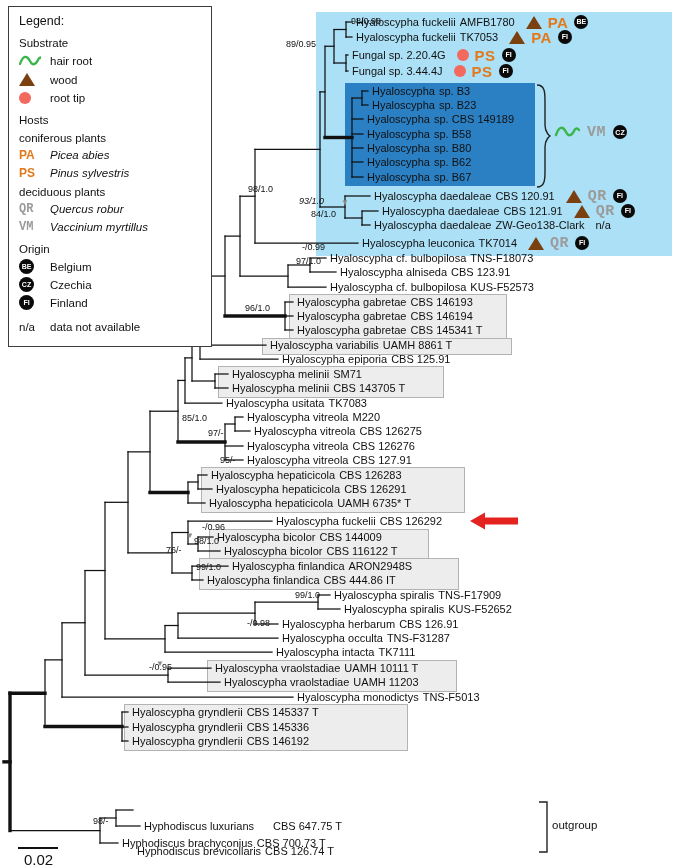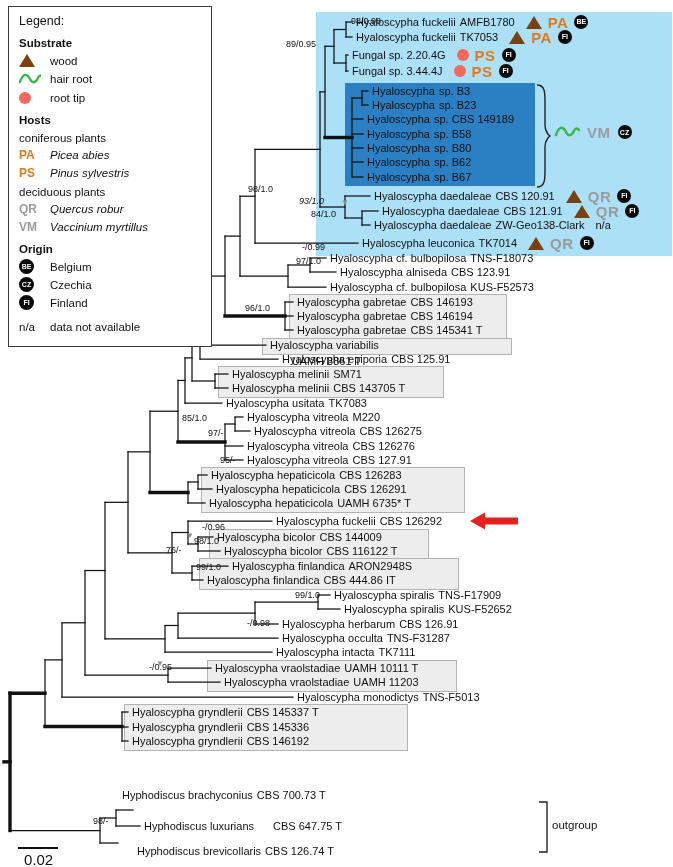--- a/index.html
+++ b/index.html
@@ -28,25 +28,25 @@
   .sup{position:absolute;font-size:9px;z-index:3;white-space:nowrap;}
   .gna{position:absolute;font-size:8px;color:#8d8d8d;z-index:3;}
   .abs{position:absolute;z-index:4;}
   .cladeicons{position:absolute;left:554px;top:123px;display:flex;align-items:center;gap:7px;z-index:4;}
   .outlabel{position:absolute;left:552px;top:819px;font-size:11.5px;z-index:4;}
   .scalelabel{position:absolute;left:24px;top:851px;font-size:15px;z-index:4;}
   .scaleline{position:absolute;left:18px;top:847px;width:40px;height:0;border-top:2px solid #111;z-index:4;}
   .legend{position:absolute;left:8px;top:6px;width:182px;background:#fff;border:1.5px solid #3c3c3c;
           padding:7px 10px 9px 10px;z-index:6;font-size:11.5px;}
   .lg-title{font-size:12.5px;margin-bottom:8px;}
-  .lg-head{font-weight:bold;margin:9px 0 4px 0;}
+  .lg-head{font-weight:normal;margin:9px 0 4px 0;}
   .lg-row{display:flex;align-items:center;gap:9px;margin:3px 0;min-height:15px;}
   .lg-sub{margin:6px 0 2px 0;}
   .code{font-weight:bold;font-size:12px;width:22px;flex:none;}
-  .or{color:#e2791c;} .gr{color:#9b9b9b;}
+  .or{color:#e2791c;} .gr{color:#9b9b9b;font-family:Liberation Mono, monospace;}
   .sp{font-style:italic;}
   .lgb{width:15px;height:15px;flex:none;}
   .nac{width:22px;flex:none;}
   .iconcell{width:22px;flex:none;display:flex;align-items:center;}
 </style>
 </head>
 <body>
 
 <div class="fig">
 
@@ -304,21 +304,21 @@
         <span class="ro">CBS 146193</span>
       </div>
       <div class="row" style="left: 297px; top: 308px;">
         <span class="it">Hyaloscypha gabretae</span>
         <span class="ro">CBS 146194</span>
       </div>
       <div class="row" style="left: 297px; top: 322px;">
         <span class="it">Hyaloscypha gabretae</span>
         <span class="ro">CBS 145341 T</span>
       </div>
-      <div class="row" style="left: 270px; top: 337px; flex-direction: column;">
+      <div class="row" style="left: 270px; top: 337px;">
         <span class="it">Hyaloscypha variabilis</span>
         <span class="ro">UAMH 8861 T</span>
       </div>
       <div class="row" style="left: 282px; top: 351px;">
         <span class="it">Hyaloscypha epiporia</span>
         <span class="ro">CBS 125.91</span>
       </div>
       <div class="row" style="left: 232px; top: 366px;">
         <span class="it">Hyaloscypha melinii</span>
         <span class="ro">SM71</span>
@@ -424,21 +424,21 @@
         <span class="ro">CBS 146192</span>
       </div>
       <div class="row" style="left: 137px; top: 843px;">
         <span class="it">Hyphodiscus brevicollaris</span>
         <span class="ro">CBS 126.74 T</span>
       </div>
       <div class="row" style="left: 144px; top: 818px; gap: 15px;">
         <span class="it">Hyphodiscus luxurians</span>
         <span class="ro">CBS 647.75 T</span>
       </div>
-      <div class="row" style="left: 122px; top: 787px; justify-content: space-between;">
+      <div class="row" style="left: 122px; top: 835px; justify-content: space-between;">
         <span class="it">Hyphodiscus brachyconius</span>
         <span class="ro">CBS 700.73 T</span>
       </div>
     </div>
   <div id="supports">
       <div class="sup" style="left: 286px; top: 39px;">89/0.95</div>
       <div class="sup" style="left: 331px; top: 16px; padding-left: 20px;">98/0.98</div>
       <div class="sup" style="left: 248px; top: 184px;">98/1.0</div>
       <div class="sup" style="left: 299px; top: 196px; font-style: italic;">93/1.0</div>
       <div class="sup" style="left: 311px; top: 209px;">84/1.0</div>
@@ -485,34 +485,34 @@
   <div class="outlabel">outgroup</div>
 
   <div class="scaleline"></div>
   <div class="scalelabel">0.02</div>
 
   <div class="legend">
     <div class="lg-title">Legend:</div>
     <div class="lg-head">Substrate</div>
     <div class="lg-row">
       <span class="iconcell">
-          <span class="tri"></span>
-        </span>
-      <span>wood</span>
-    </div>
-    <div class="lg-row">
-      <span class="iconcell">
         <svg width="24" height="16">
           <path d="M1,11 C4,2 8,2 11,8 C13,12 16,13 19,7 C20,4.5 22,3.5 23,6" fill="none" stroke="#3ab54a" stroke-width="2.3" stroke-linecap="round"></path>
         </svg>
       </span>
       <span>hair root</span>
     </div>
     <div class="lg-row">
       <span class="iconcell">
+          <span class="tri"></span>
+        </span>
+      <span>wood</span>
+    </div>
+    <div class="lg-row">
+      <span class="iconcell">
           <span class="dot"></span>
         </span>
       <span>root tip</span>
     </div>
     <div class="lg-head">Hosts</div>
     <div class="lg-sub">coniferous plants</div>
     <div class="lg-row">
       <span class="code or">PA</span>
       <span class="sp">Picea abies</span>
     </div>

